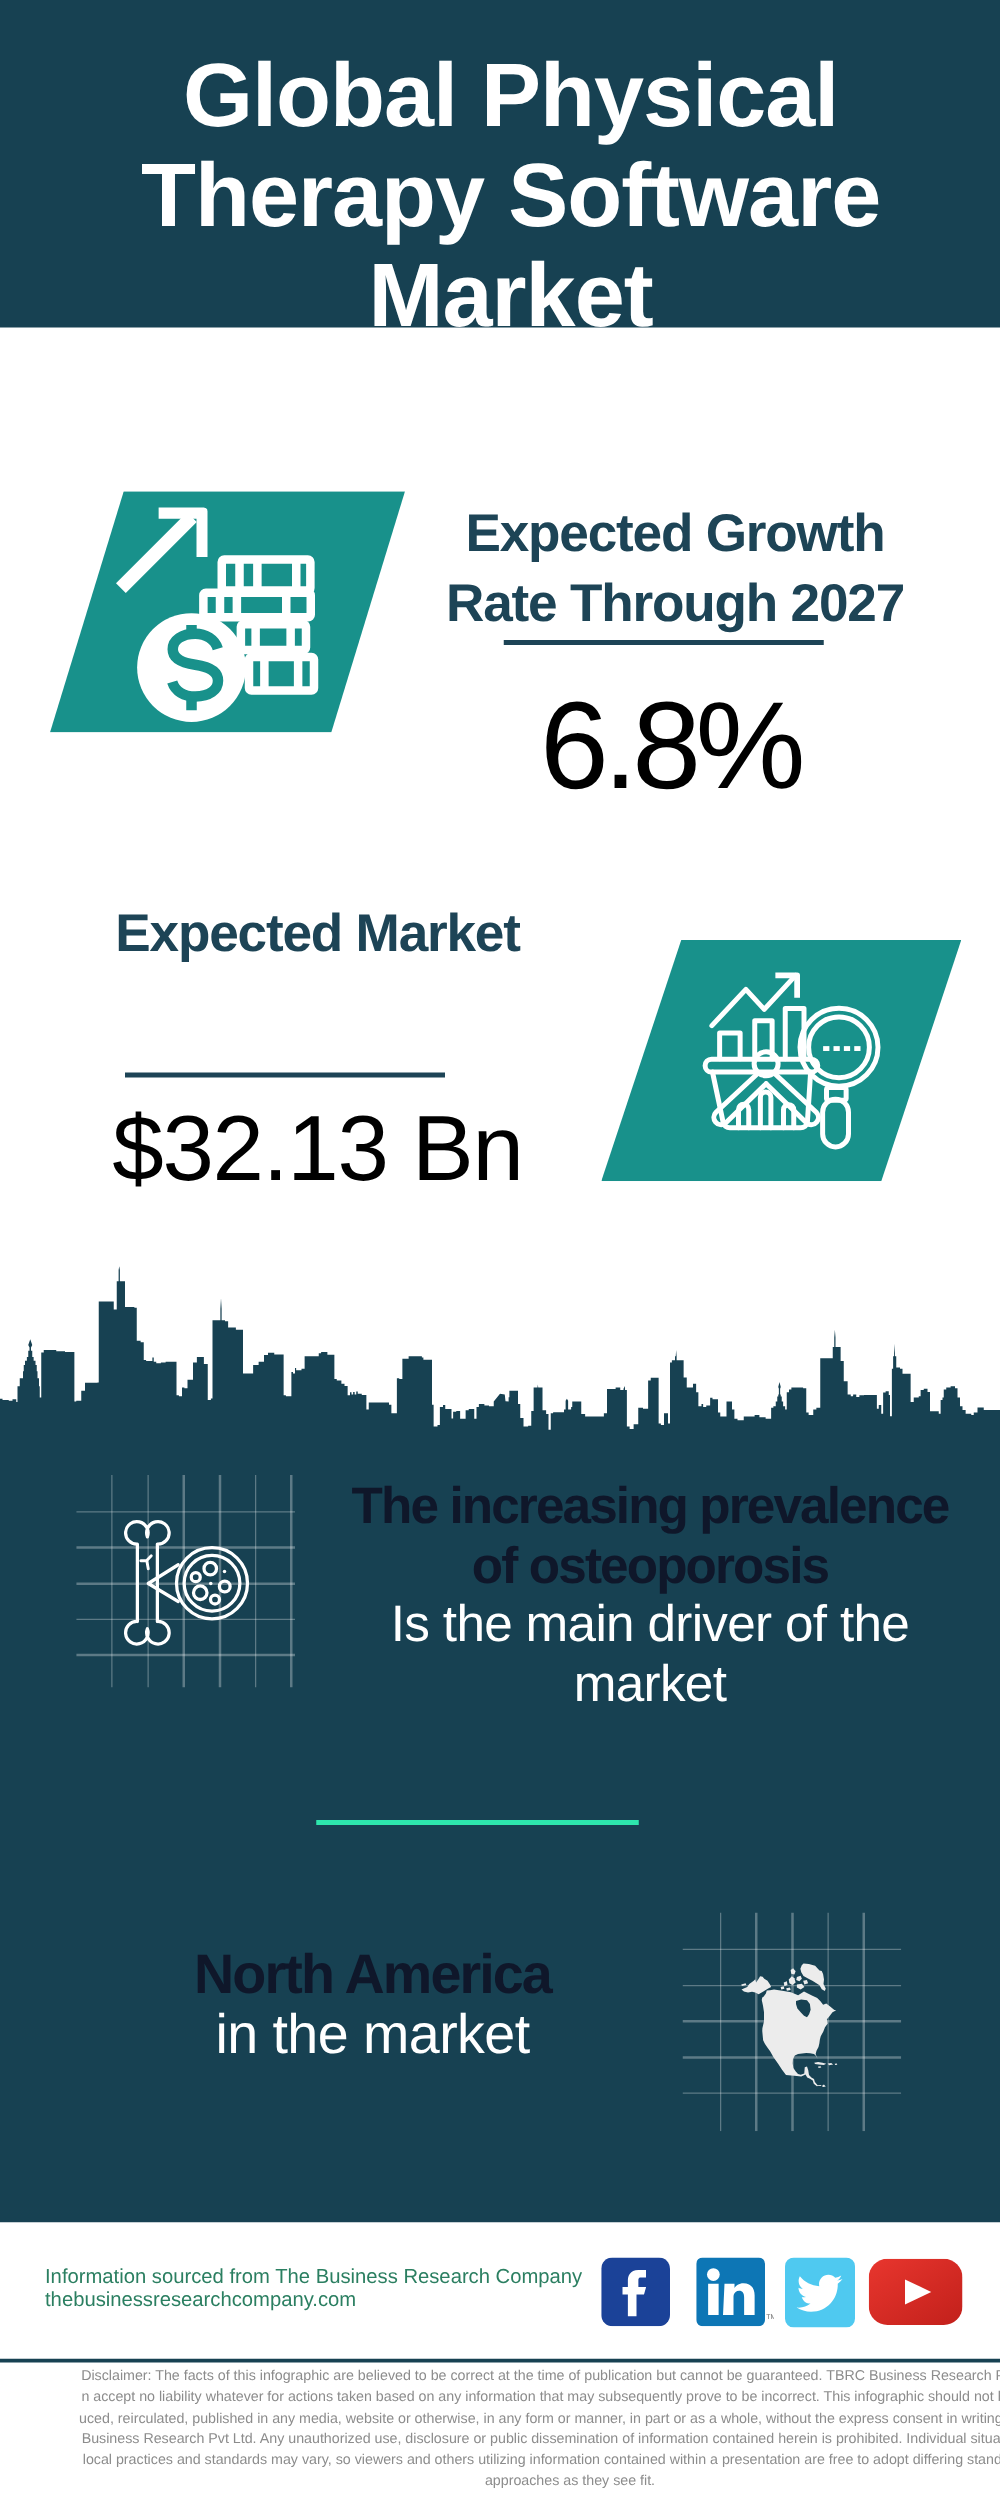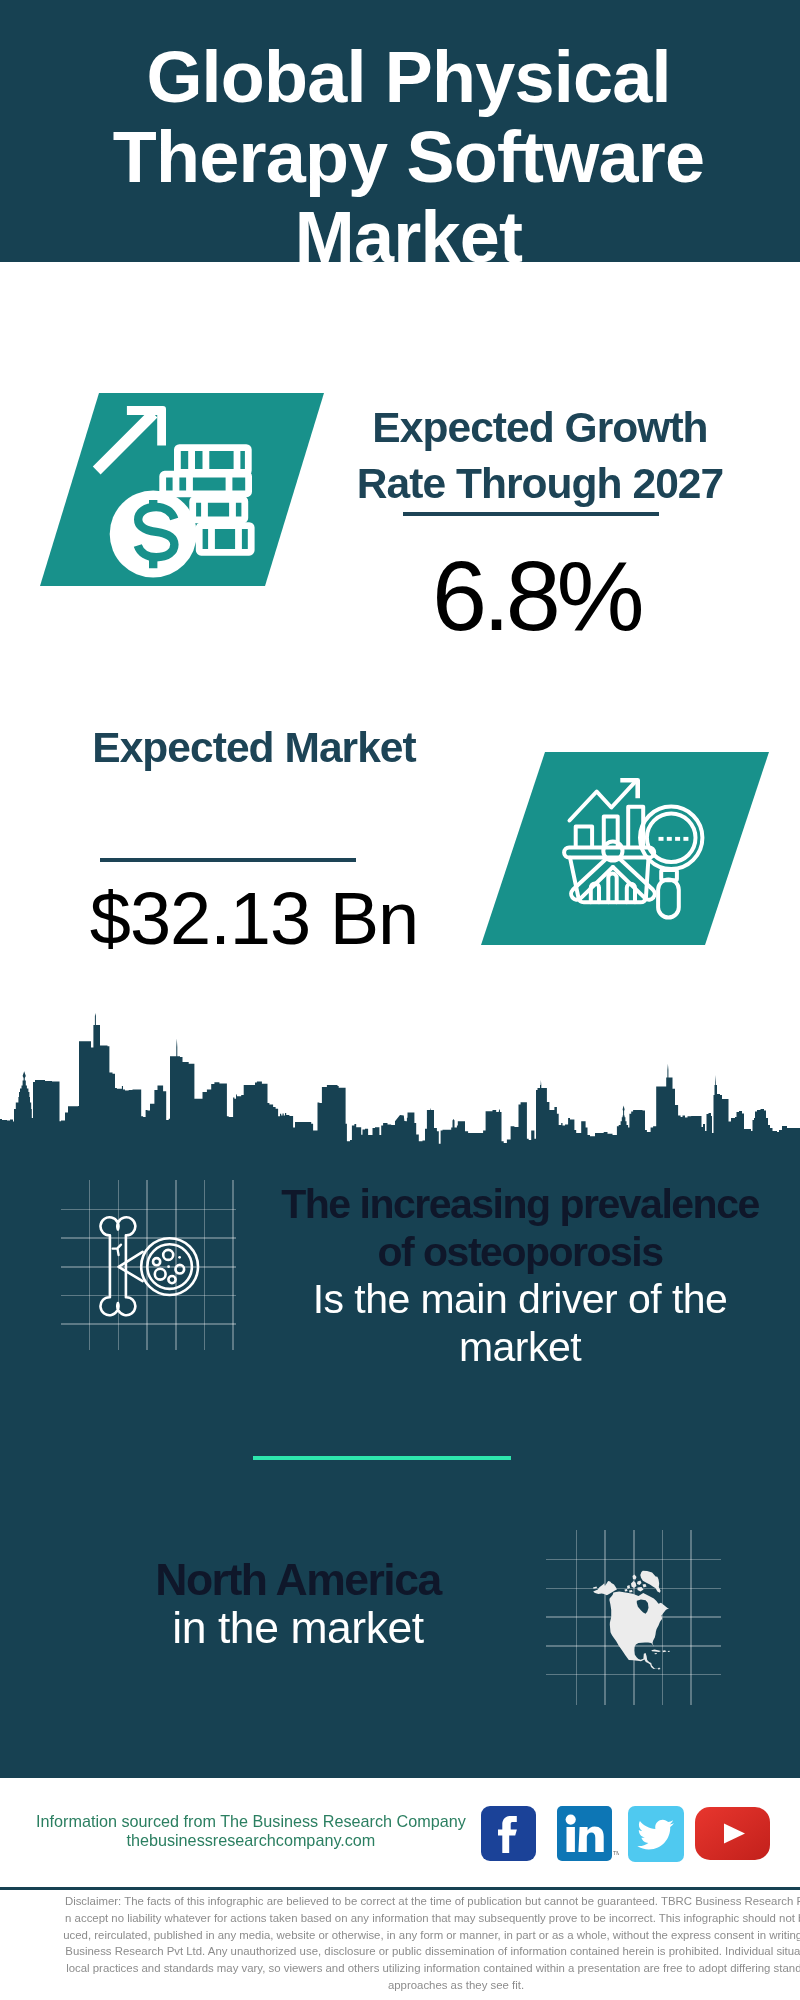--- a/index.html
+++ b/index.html
@@ -31,21 +31,21 @@
   .grid-box i.v{width:1.7px;top:0;bottom:0;}
   .grid-box i.h{height:1.7px;left:0;right:0;}
   .insight{position:absolute;text-align:center;font-size:41px;line-height:47.7px;color:#fff;
       letter-spacing:-0.55px;white-space:nowrap;}
   .insight b{color:#0f172a;font-weight:700;letter-spacing:-1.5px;}
   .insight .ln{display:block;}
   .teal-rule{position:absolute;height:4px;background:#2ee6ad;}
 
   
   #footer{left:0;top:1778px;width:800px;height:112px;background:#fff;}
-  #footer-text{position:absolute;left:36px;top:1812px;color:#2b7f61;font-size:16.2px;line-height:18.8px;text-align:center;}
+  #footer-text{position:absolute;left:36px;top:1812px;color:#2b7f61;font-size:16.2px;line-height:18.8px;}
   #footer-rule{position:absolute;left:0;top:1887px;width:800px;height:3px;background:#174152;}
   .social{position:absolute;}
   #disclaimer{position:absolute;left:15px;top:1893px;width:786px;color:#8c8c8c;
       font-size:11.4px;line-height:16.8px;word-break:break-all;text-align:center;margin-left:48px;}
 </style>
 </head>
 <body>
 
 <div id="page">
 

